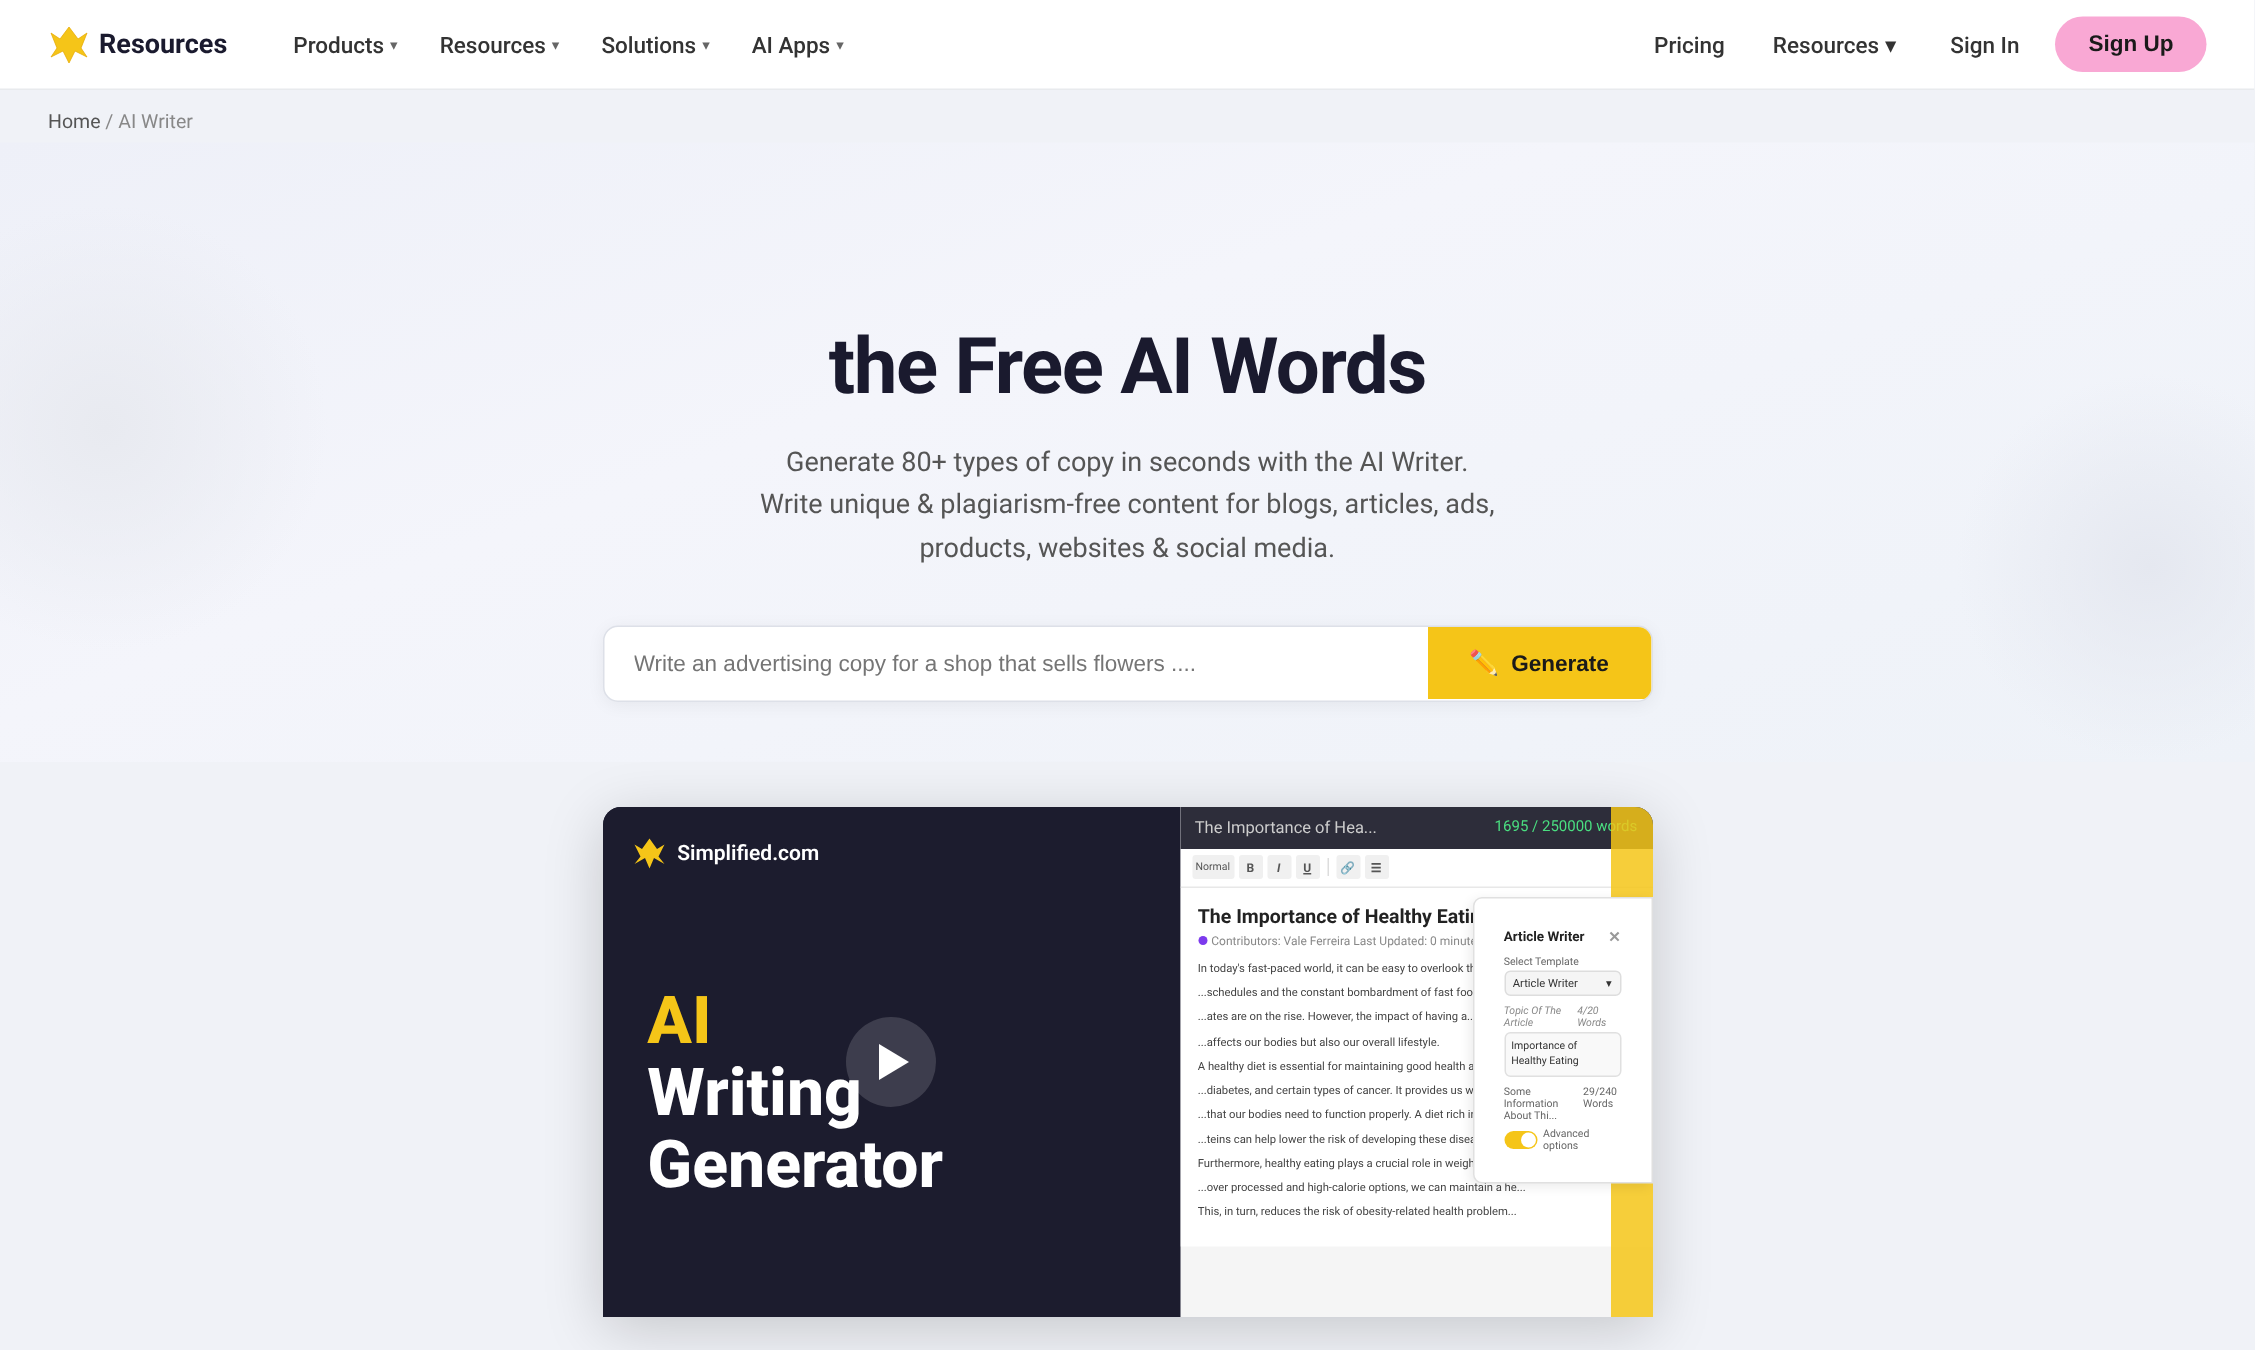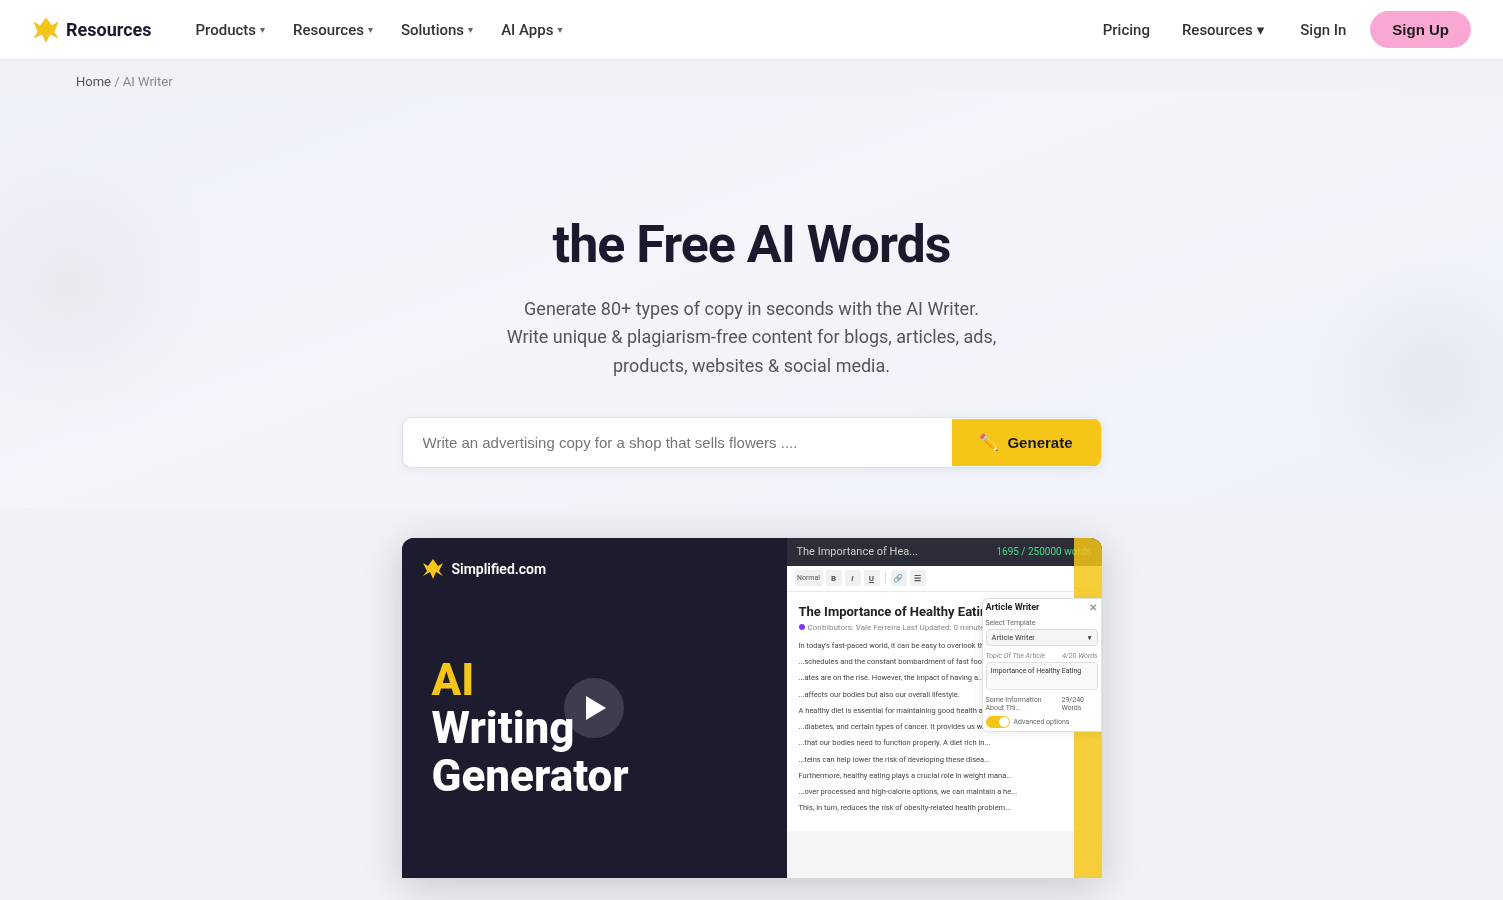--- a/index.html
+++ b/index.html
@@ -92,21 +92,20 @@
       cursor: pointer;
       border: none;
     }
 
     
     .breadcrumb {
       padding: 14px 32px 6px;
       font-size: 13px;
       color: #666;
       background: #f0f2f7;
-      margin-left: 44px;
     }
     .breadcrumb a { color: #555; text-decoration: none; }
     .breadcrumb span { color: #888; }
 
     
     .hero {
       background: linear-gradient(160deg, #eef0f8 0%, #f4f5fb 40%, #eef2f8 100%);
       padding: 60px 20px 40px;
       text-align: center;
       min-height: 380px;
@@ -362,21 +361,21 @@
     }
     
     .article-panel {
       position: absolute;
       right: 0;
       top: 60px;
       width: 120px;
       background: #fff;
       border: 1px solid #e0e0e0;
       border-radius: 6px 0 0 6px;
-      padding: 3px;
+      padding: 20px;
       box-shadow: -2px 2px 8px rgba(0,0,0,0.08);
     }
     .panel-title {
       font-size: 9px;
       font-weight: 700;
       color: #222;
       margin-bottom: 6px;
       display: flex;
       align-items: center;
       justify-content: space-between;

